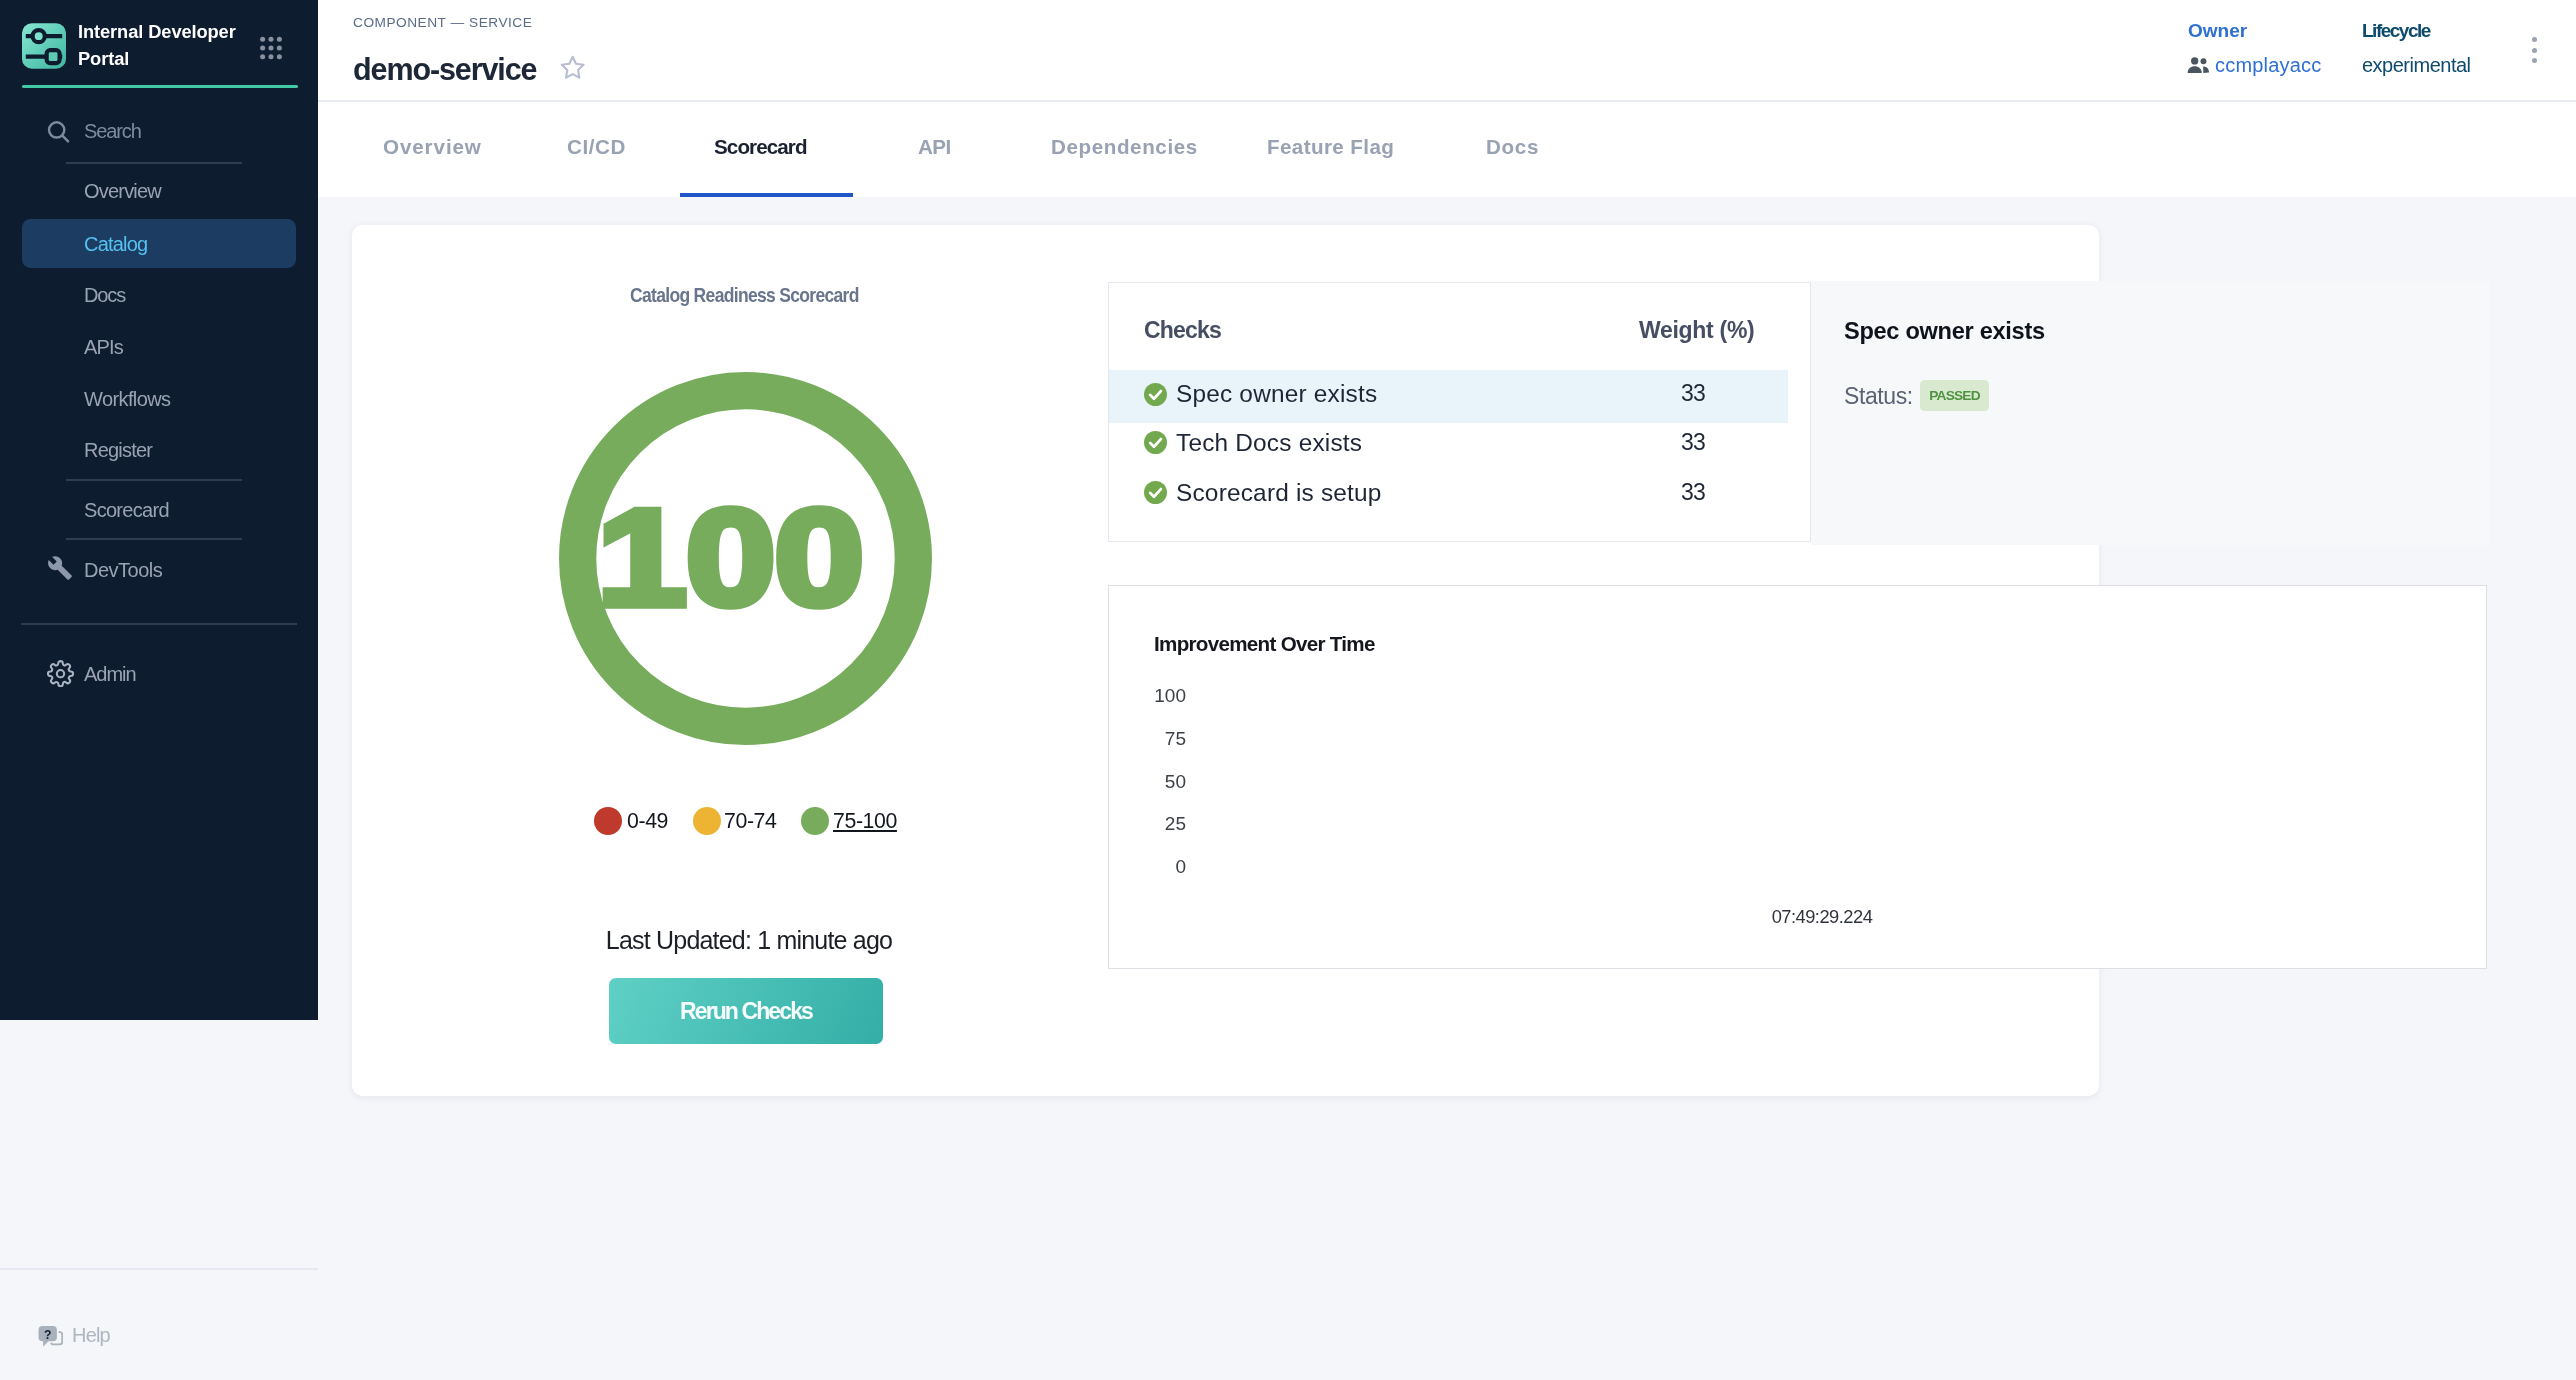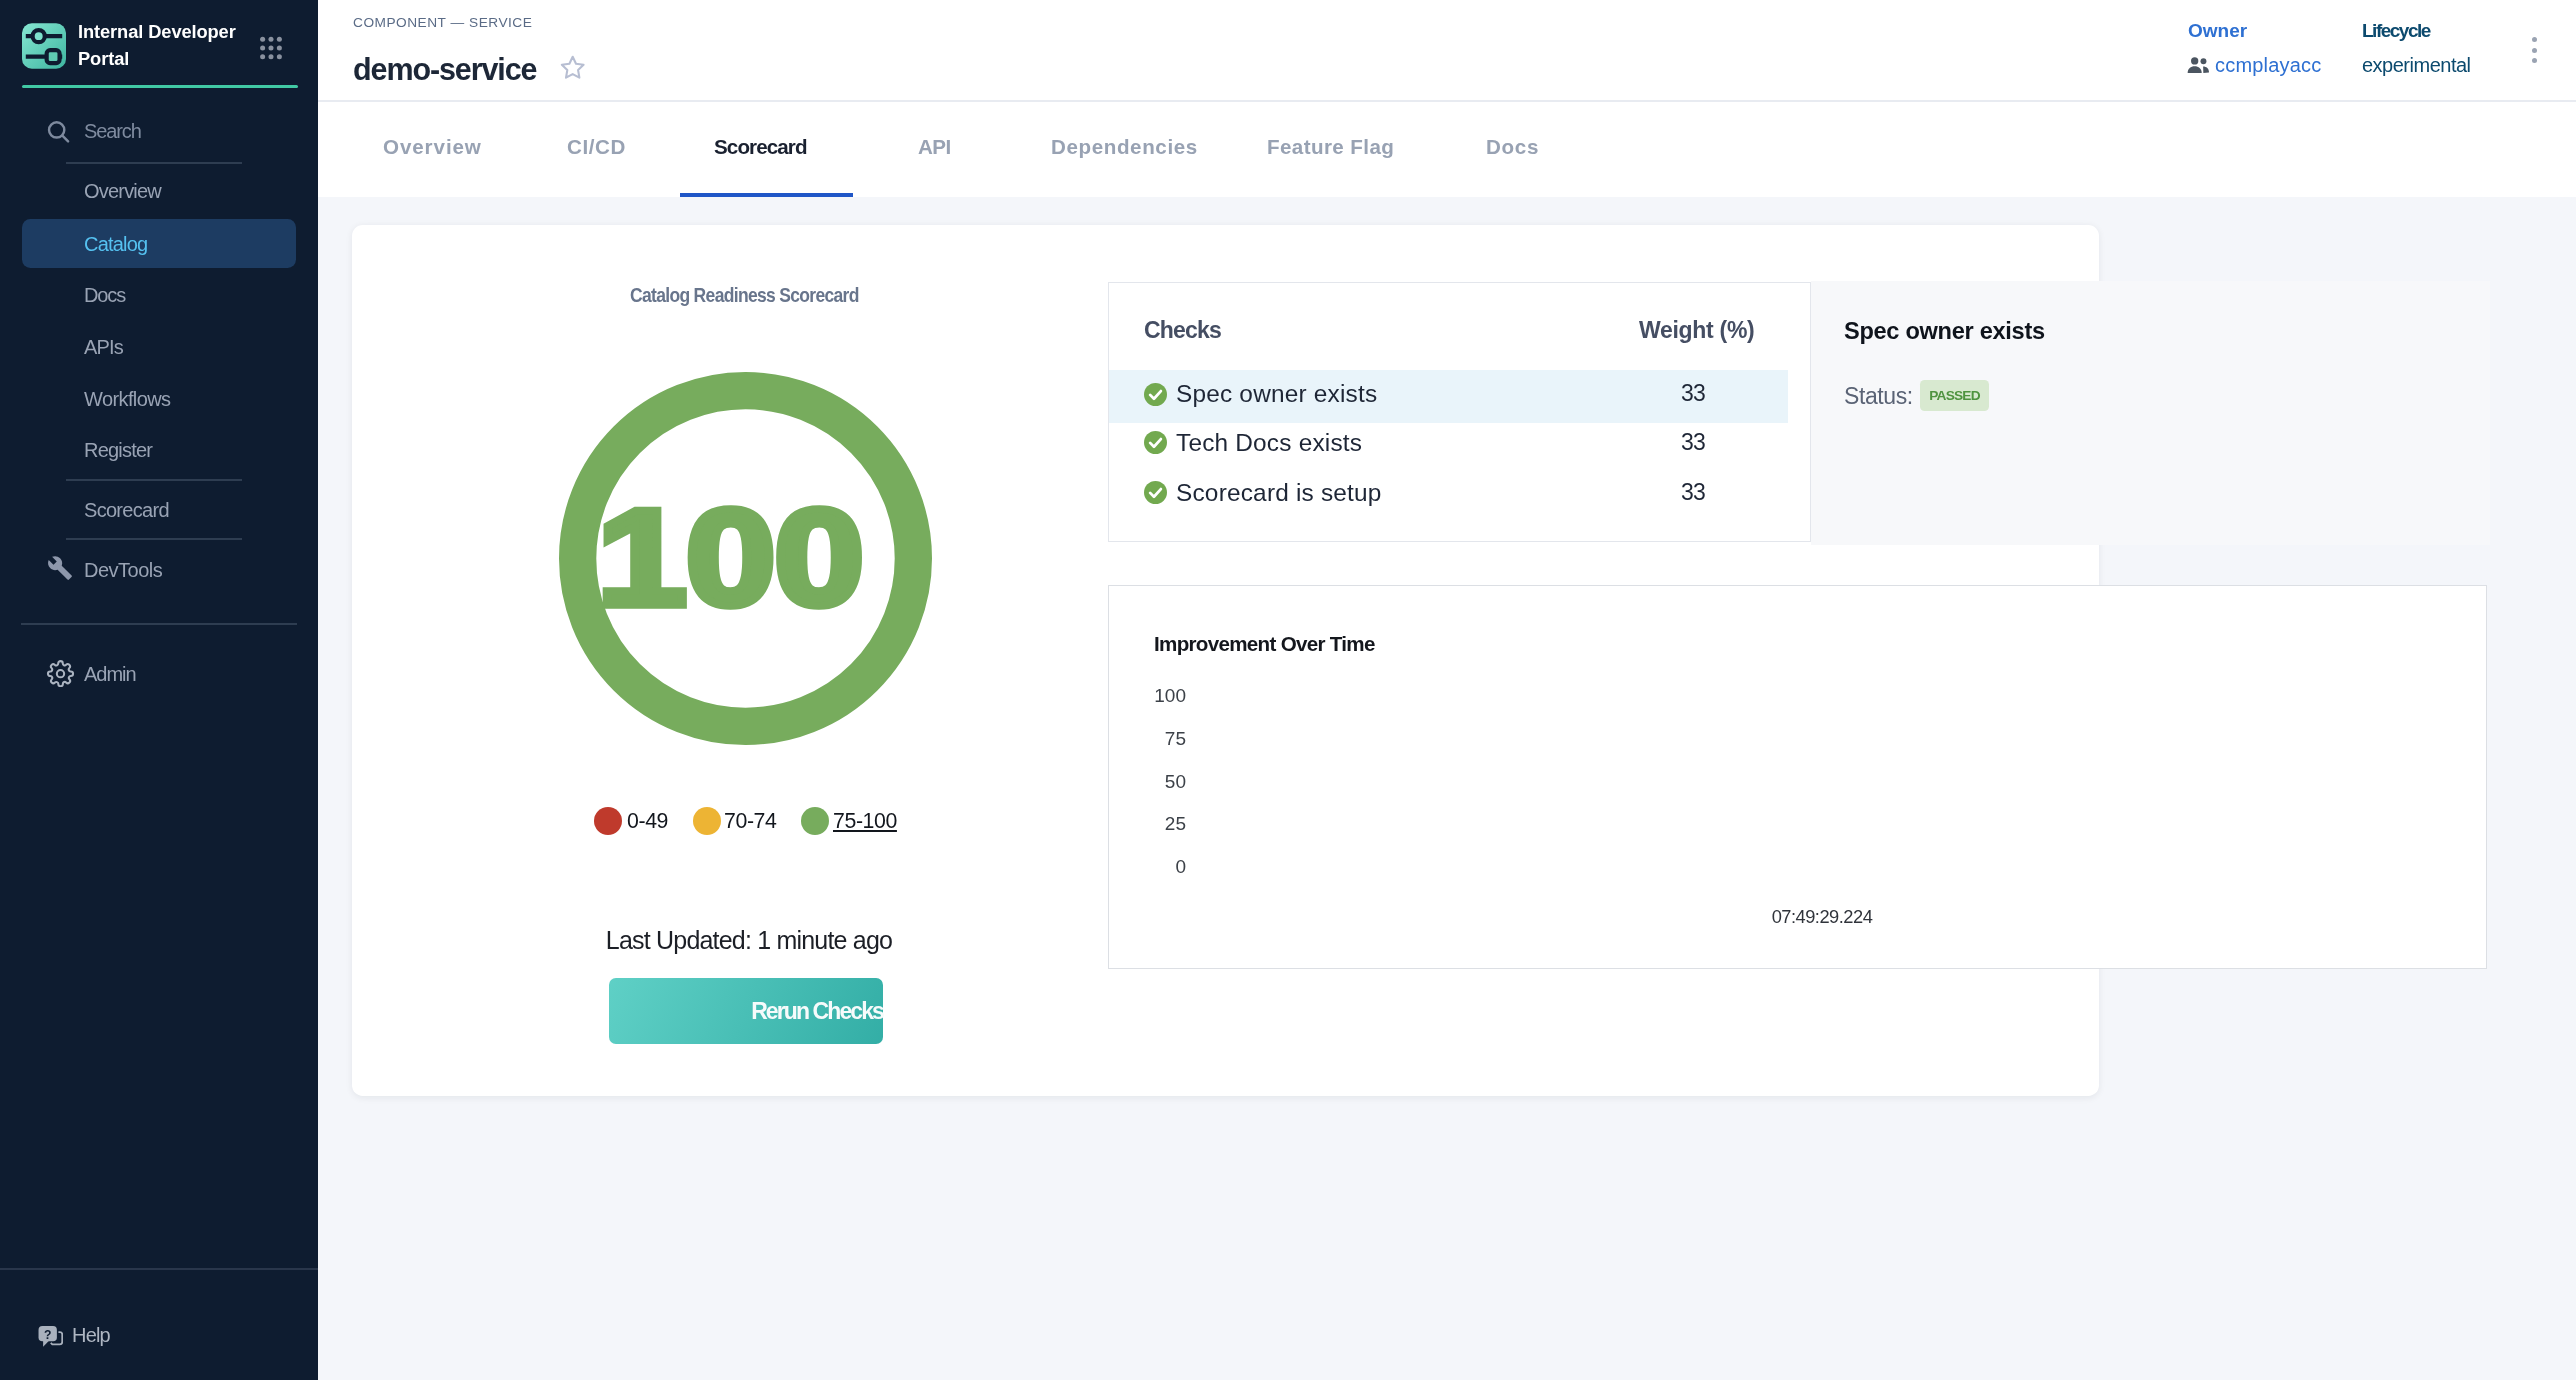--- a/index.html
+++ b/index.html
@@ -1,19 +1,19 @@
 <!DOCTYPE html>
 <html style="font-size:12.2px"><head>
 <meta charset="utf-8">
 <style>
   * { margin:0; padding:0; box-sizing:border-box; }
   html,body { width:2576px; height:1380px; background:#f4f6fa; font-family:"Liberation Sans", sans-serif; }
   #page { position:relative; width:2576px; height:1380px; overflow:hidden; }
   .abs { position:absolute; white-space:nowrap; }
-  #sidebar { position:absolute; left:0; top:0; width:318px; height:1380px; background:#0e1c30; }
+  #sidebar { position:absolute; left:0; top:0; width:318px; height:1020px; background:#0e1c30; }
   .sideitem { position:absolute; left:84px; font-size:20px; line-height:23px; color:#99a3b4; letter-spacing:-0.8px; }
   .sdiv { position:absolute; left:66px; width:176px; height:1.5px; background:rgba(164,180,202,0.22); }
   .tab { position:absolute; top:136px; font-size:20.6px; font-weight:bold; line-height:21.3px; color:#98a2b3; }
 </style>
 </head>
 <body>
 <div id="page">
 
   <div class="abs" style="left:318px; top:0; width:2258px; height:197px; background:#ffffff;"></div>
   <div class="abs" style="left:318px; top:100px; width:2258px; height:1.5px; background:#e8ebf1;"></div>
@@ -63,21 +63,21 @@
 
     <div class="abs" style="left:242px; top:582px; width:28px; height:28px; border-radius:50%; background:#bf3a2c;"></div>
     <div class="abs" style="left:275px; top:583px; font-size:21.3px; line-height:26px; letter-spacing:-0.4px; color:#12161d;">0-49</div>
     <div class="abs" style="left:341px; top:582px; width:28px; height:28px; border-radius:50%; background:#edb434;"></div>
     <div class="abs" style="left:372px; top:583px; font-size:21.3px; line-height:26px; letter-spacing:-0.4px; color:#12161d;">70-74</div>
     <div class="abs" style="left:449px; top:582px; width:28px; height:28px; border-radius:50%; background:#77ac5d;"></div>
     <div class="abs" style="left:481px; top:583px; font-size:21.3px; line-height:26px; letter-spacing:-0.4px; color:#12161d;text-decoration:underline;">75-100</div>
 
     <div class="abs" style="left:397px; top:702px; transform:translateX(-50%); font-size:25px; line-height:27.4px; letter-spacing:-0.8px; color:#1c1f26;">Last Updated: 1 minute ago</div>
 
-    <div class="abs" style="left:257px; top:753px; width:274px; height:66px; border-radius:6.9px; background:linear-gradient(115deg,#5fd0c6,#33aea6); text-align:right;">
+    <div class="abs" style="left:257px; top:753px; width:274px; height:66px; border-radius:6.9px; background:linear-gradient(115deg,#5fd0c6,#33aea6); text-align:center;">
       <div style="font-size:23px; line-height:66px; font-weight:bold; letter-spacing:-1.9px; color:#f6fbfb;">Rerun Checks</div>
     </div>
 
     <div class="abs" style="left:756px; top:57px; width:703px; height:260px; background:#fff; border:1.5px solid #e3e6ec;"></div>
     <div class="abs" style="left:792px; top:92px; font-size:23px; line-height:26px; font-weight:bold; letter-spacing:-0.8px; color:#454e63;">Checks</div>
     <div class="abs" style="left:1287px; top:92px; font-size:23px; line-height:26px; font-weight:bold; letter-spacing:-0.3px; color:#454e63;">Weight (%)</div>
     <div class="abs" style="left:757px; top:145px; width:679px; height:53px; background:#e9f4fa;"></div>
 
     <svg class="abs" style="left:792px; top:158px;" width="23" height="23" viewBox="0 0 30 30">
         <circle cx="15" cy="15" r="15" fill="#72a94f"></circle>

